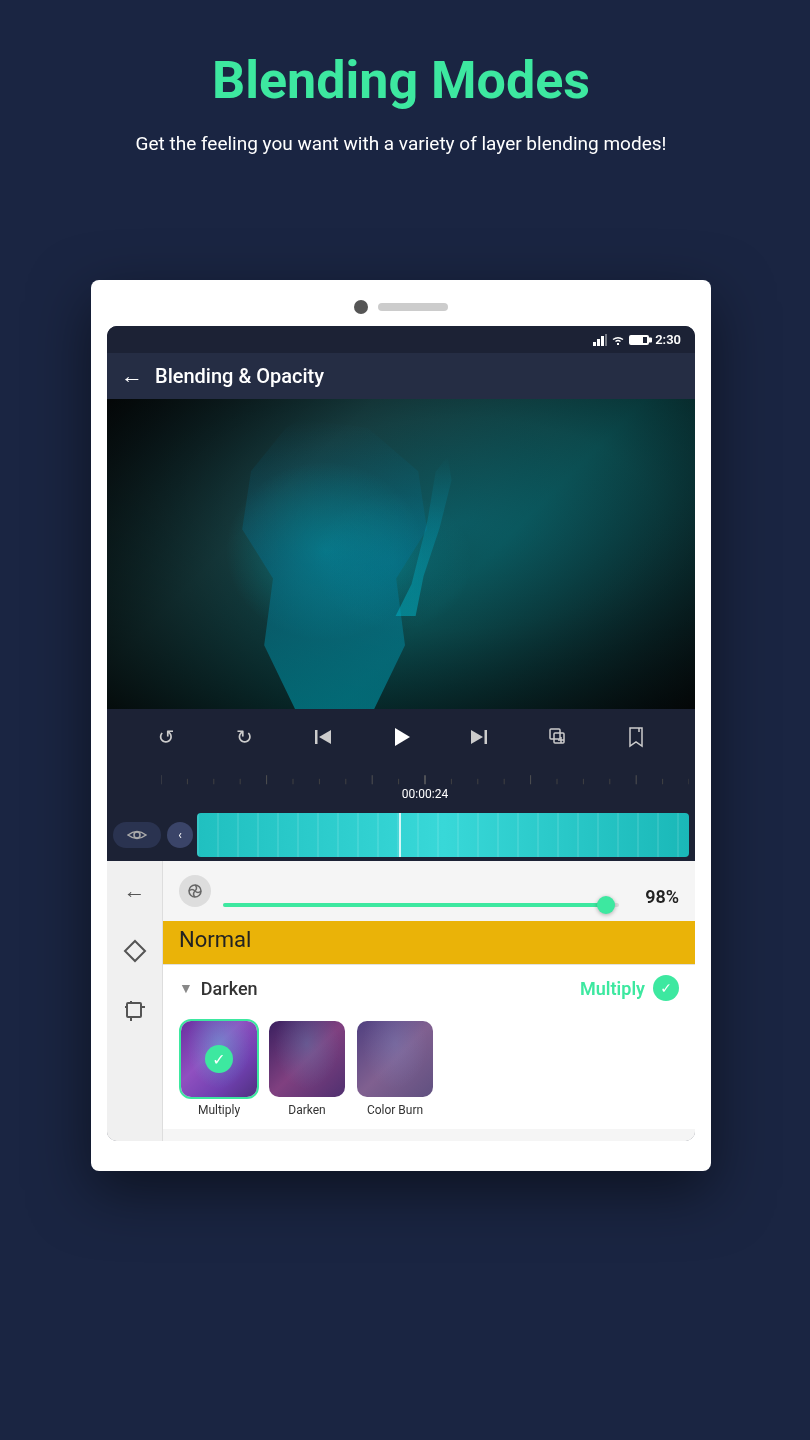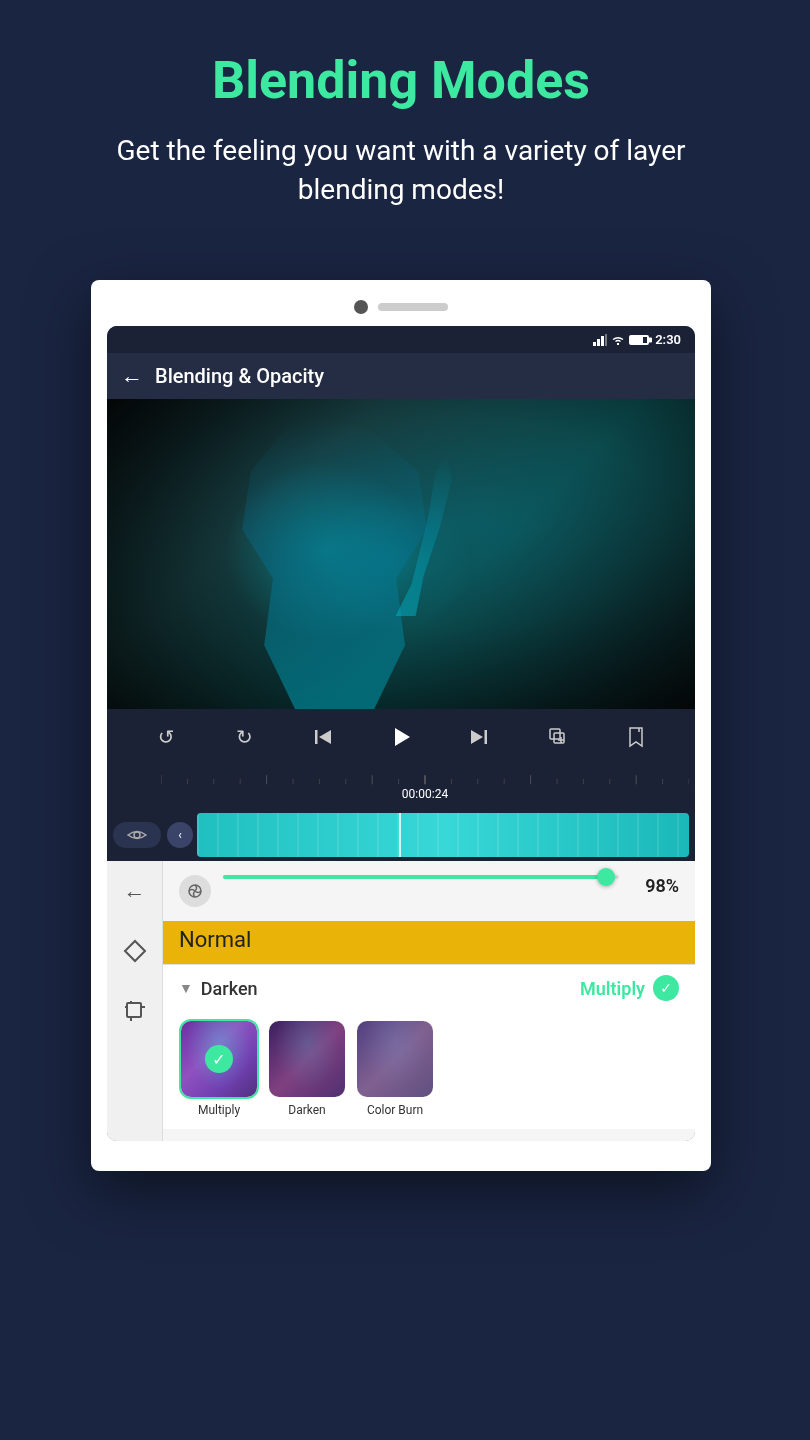--- a/index.html
+++ b/index.html
@@ -17,21 +17,21 @@
       text-align: center;
       padding: 50px 60px 30px;
     }
     .page-title {
       font-size: 52px;
       font-weight: 700;
       color: #3de8a0;
       margin-bottom: 20px;
     }
     .page-subtitle {
-      font-size: 28px;
+      font-size: 19px;
       color: #ffffff;
       line-height: 1.4;
       text-align: center;
     }
 
     
     .phone-wrapper {
       position: absolute;
       top: 280px;
       left: 50%;
@@ -262,21 +262,21 @@
     }
     .main-panel {
       flex: 1;
       background: #f5f5f5;
       padding: 0;
     }
 
     
     .opacity-row {
       display: flex;
-      align-items: flex-start;
+      align-items: flex-end;
       padding: 14px 16px;
       background: #f5f5f5;
       gap: 12px;
     }
     .opacity-icon {
       width: 32px;
       height: 32px;
       border-radius: 50%;
       background: #ddd;
       display: flex;

